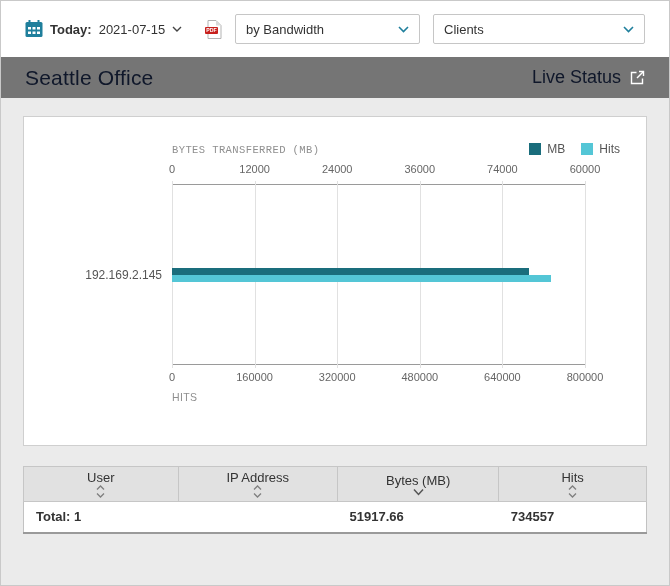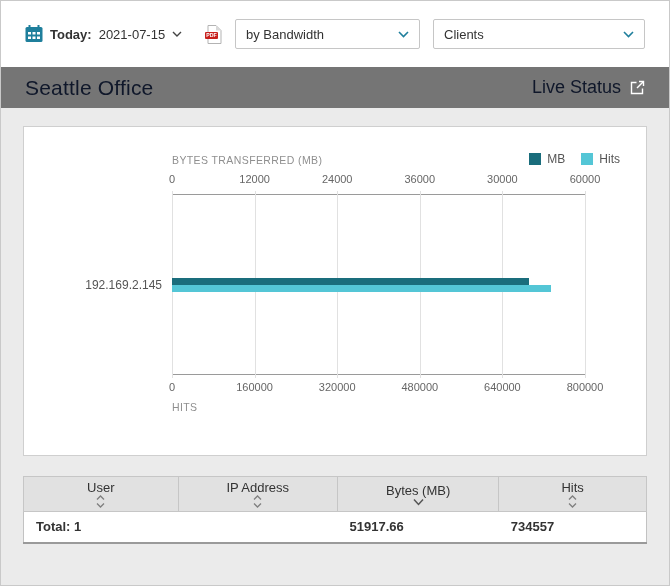--- a/index.html
+++ b/index.html
@@ -1,21 +1,21 @@
 <!DOCTYPE html>
 <html><head>
 <meta charset="utf-8">
 <style>
   * { box-sizing: border-box; margin: 0; padding: 0; }
   html, body { width: 670px; height: 586px; }
   body { font-family: "Liberation Sans", sans-serif; background: #fff; }
   .screen { width: 670px; height: 586px; border: 1px solid #c9c9c9; display: flex; flex-direction: column; overflow: hidden; background: #fff; }
 
   
-  .toolbar { height: 66px; background: #fff; display: flex; align-items: center; padding: 16px 24px; flex-shrink: 0; }
+  .toolbar { height: 56px; background: #fff; display: flex; align-items: center; padding: 16px 24px; flex-shrink: 0; }
   .date-picker { display: flex; align-items: center; gap: 7px; cursor: pointer; }
   .date-label { font-weight: bold; font-size: 13px; color: #333; }
   .date-value { font-size: 13px; color: #333; }
   .toolbar-right { margin-left: auto; display: flex; align-items: center; gap: 13px; }
   .select-box { height: 30px; border: 1px solid #c6c6c6; border-radius: 2px; background: #fff;
     display: flex; align-items: center; justify-content: space-between; padding: 0 10px;
     font-size: 13px; color: #333; cursor: pointer; }
   .select-box.w1 { width: 212px; }
   .select-box.w2 { width: 185px; }
   .icon-btn { display: flex; align-items: center; cursor: pointer; }
@@ -23,21 +23,21 @@
   
   .page-header { height: 41px; background: #757575; display: flex; align-items: center; padding: 0 24px; color: #0f172a; flex-shrink: 0; }
   .page-title { font-size: 21px; font-weight: normal; letter-spacing: .2px; }
   .live-status { margin-left: auto; display: flex; align-items: center; gap: 9px; font-size: 18px; cursor: pointer; }
 
   
   .content { flex: 1; background: #ebebeb; padding: 18px 22px 0; }
 
   
   .chart-panel { position: relative; height: 330px; background: #fff; border: 1px solid #cfcfcf; }
-  .axis-title-top { position: absolute; left: 148px; top: 27px; font-size: 10.5px; color: #8f8f8f; letter-spacing: .4px; }
+  .axis-title-top { position: absolute; left: 148px; top: 27px; font-size: 10.5px; color: #8f8f8f; letter-spacing: .4px; font-family: Liberation Mono, monospace; }
   .legend { position: absolute; right: 26px; top: 25px; display: flex; gap: 16px; align-items: flex-start; }
   .legend-item { display: flex; align-items: center; gap: 6px; font-size: 12px; color: #555; }
   .legend-swatch { width: 12px; height: 12px; display: inline-block; background: #999; }
 
   .ticks-top { position: absolute; left: 148px; right: 61px; top: 46px; height: 14px; font-size: 11px; color: #666; }
   .ticks-bottom { position: absolute; left: 148px; right: 61px; bottom: 60px; height: 14px; font-size: 11px; color: #666; }
   .tick { position: absolute; transform: translateX(-50%); white-space: nowrap; }
 
   .plot { position: absolute; left: 148px; right: 61px; top: 67px; bottom: 80px;
     border-top: 1px solid #9a9a9a; border-bottom: 1px solid #9a9a9a; }
@@ -132,21 +132,21 @@
           <span class="legend-swatch" style="background: rgb(84, 198, 214);"></span>
           <span>Hits</span>
         </span>
       </div>
 
       <div class="ticks-top">
         <span class="tick" style="left:0%">0</span>
         <span class="tick" style="left:20%">12000</span>
         <span class="tick" style="left:40%">24000</span>
         <span class="tick" style="left:60%">36000</span>
-        <span class="tick" style="left:80%">30000</span>
+        <span class="tick" style="left:80%">74000</span>
         <span class="tick" style="left:100%">60000</span>
       </div>
 
       <div class="plot">
         <div class="gridline" style="left:0%"></div>
         <div class="gridline" style="left:20%"></div>
         <div class="gridline" style="left:40%"></div>
         <div class="gridline" style="left:60%"></div>
         <div class="gridline" style="left:80%"></div>
         <div class="gridline" style="left:100%"></div>

